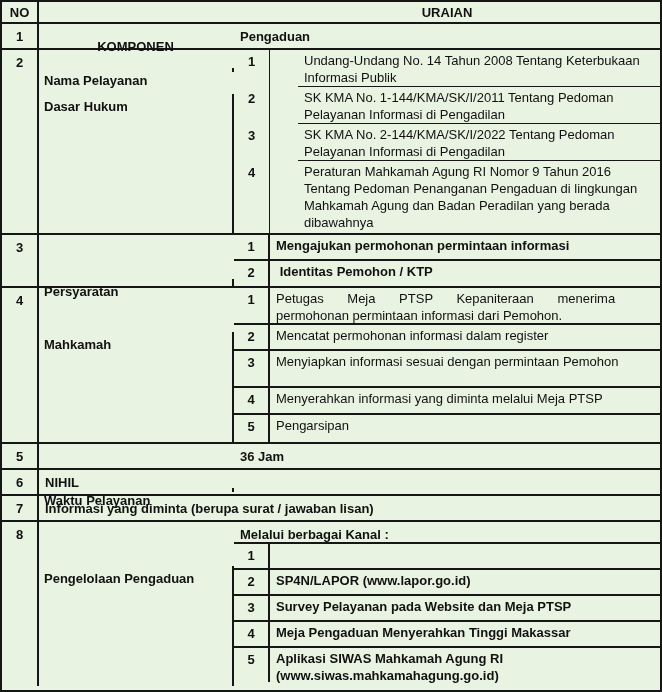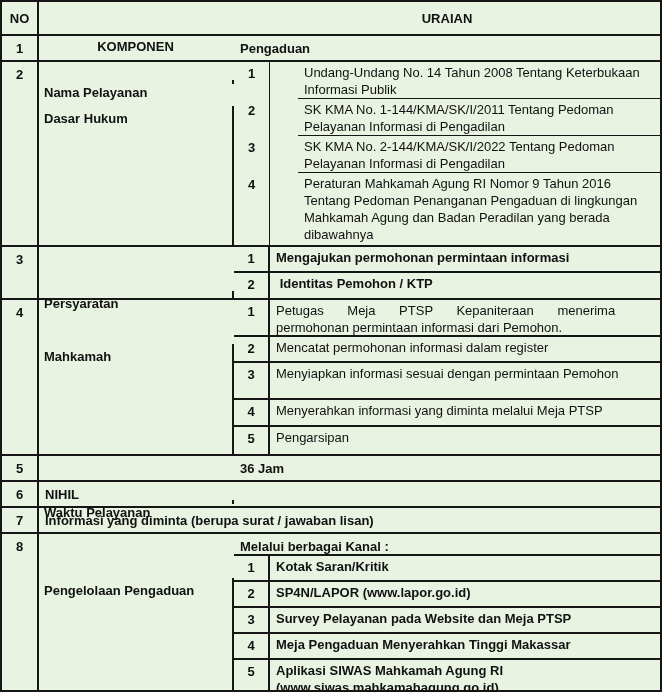--- a/index.html
+++ b/index.html
@@ -55,21 +55,21 @@
   .sub.fullline.lastsub{border-bottom:none;}
   .intro{font-weight:bold;padding:4px 4px 0 6px;border-bottom:2px solid var(--bc);}
   
   .jf::first-line{word-spacing:20px;}
 </style>
 </head>
 <body>
 
 <div class="tbl">
 
-  <div class="row hrow" style="height:34px">
+  <div class="row hrow" style="height:22px">
     <div class="c-no hc">NO</div>
     <div class="c-komp hc">KOMPONEN</div>
     <div class="c-ur hc">URAIAN</div>
   </div>
 
   <div class="row" style="height:26px">
     <div class="c-no">1</div>
     <div class="c-komp">Nama Pelayanan</div>
     <div class="c-ur">
         <div class="val">Pengaduan</div>
@@ -170,21 +170,20 @@
       </div>
   </div>
 
   <div class="row last" style="height:164px">
     <div class="c-no">8</div>
     <div class="c-komp">Pengelolaan Pengaduan</div>
     <div class="c-ur">
       <div class="intro" style="height:22px">Melalui berbagai Kanal :</div>
       <div class="sub fullline" style="height:26px">
         <div class="n">1</div>
-        <div class="t">Kotak Saran/Kritik</div>
       </div>
       <div class="sub fullline" style="height:26px">
         <div class="n">2</div>
         <div class="t">SP4N/LAPOR (www.lapor.go.id)</div>
       </div>
       <div class="sub fullline" style="height:26px">
         <div class="n">3</div>
         <div class="t">Survey Pelayanan pada Website dan Meja PTSP</div>
       </div>
       <div class="sub fullline" style="height:26px">

